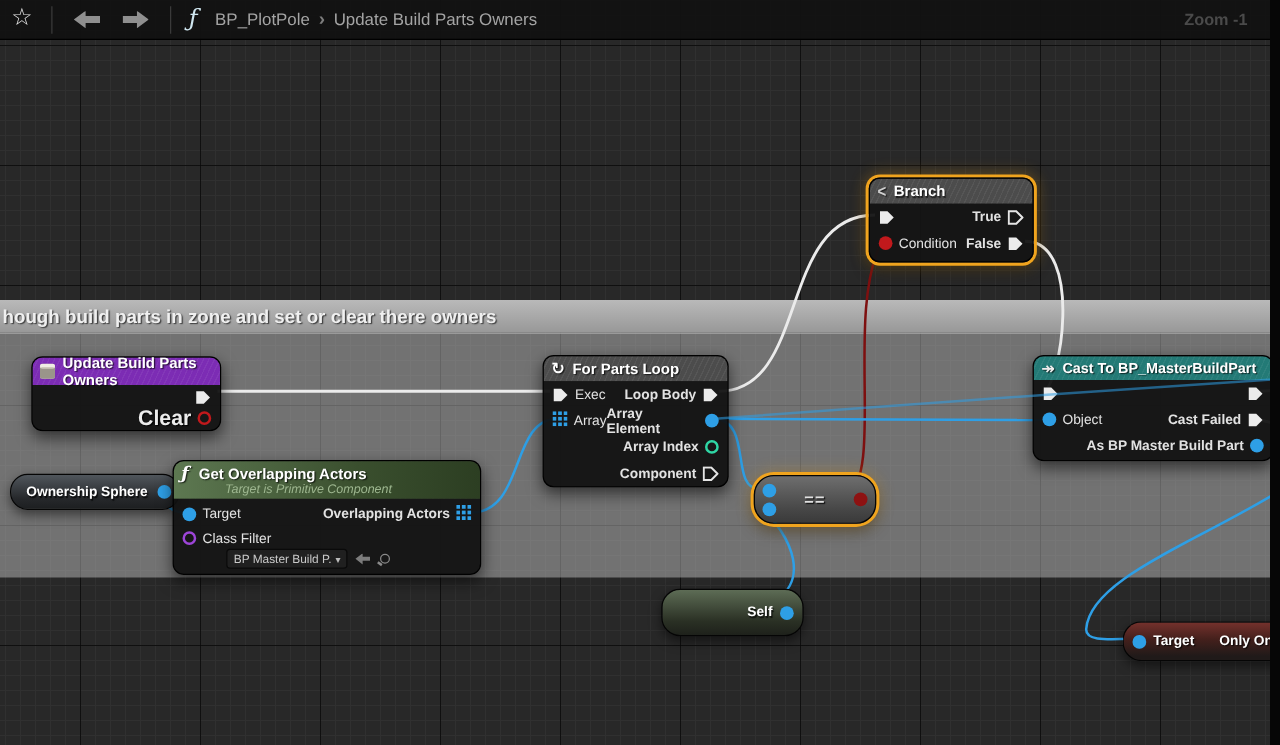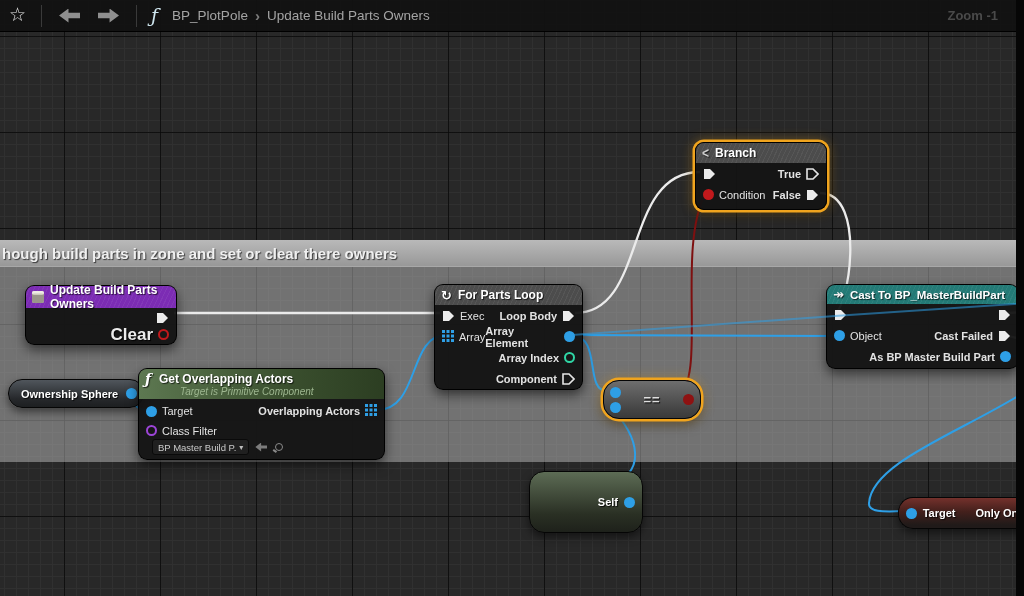--- a/index.html
+++ b/index.html
@@ -76,21 +76,21 @@
   .cast-glyph{font-size:13px;color:#eee;font-weight:bold;}
   .fn-glyph{font-family:"DejaVu Serif","Liberation Serif",serif;font-style:italic;
     font-size:14px;color:#fff;font-weight:bold;}
   
   .pill{position:absolute;z-index:4;border:1px solid #050505;border-radius:14px;
     display:flex;align-items:center;box-shadow:0 4px 9px rgba(0,0,0,.5);
     font-size:11px;font-weight:bold;color:#fff;text-shadow:1px 1px 1px rgba(0,0,0,.8);}
   #pill-ownership{left:8px;top:379px;width:116px;height:27px;
     background:linear-gradient(180deg,#50565c,#26282b 70%,#1d1f21);padding:0 6px 0 12px;justify-content:space-between;}
   #pill-self{left:529px;top:471px;width:98px;height:28px;border-radius:15px;
-    background:linear-gradient(180deg,#5d6c55,#2a3024 70%,#1e211b);justify-content:flex-end;gap:6px;padding:16px 7px;}
+    background:linear-gradient(180deg,#5d6c55,#2a3024 70%,#1e211b);justify-content:flex-end;gap:6px;padding:4px 7px;}
   #node-equal{left:603px;top:380px;width:84px;height:37px;border-radius:16px;z-index:4;position:absolute;
     background:linear-gradient(180deg,#6e6e6e,#454545 75%,#3a3a3a);border:1px solid #050505;
     display:flex;align-items:center;justify-content:space-between;padding:0 6px;}
   .eq-col{display:flex;flex-direction:column;gap:4px;}
   .eq-sym{font-size:13px;font-weight:bold;color:#e0e0e0;letter-spacing:1px;text-shadow:1px 1px 1px #000;}
   
   #node-update{left:25px;top:285px;width:150px;height:58px;}
   #node-update .hd{height:22px;border-radius:8px 8px 0 0;}
   #node-get{left:138px;top:368px;width:245px;height:90px;}
   #node-get .hd2{height:30px;border-radius:8px 8px 0 0;display:flex;flex-direction:column;justify-content:center;padding:0 6px;}
@@ -99,21 +99,21 @@
   #node-foreach{left:434px;top:284px;width:147px;height:104px;}
   #node-branch{left:695px;top:142px;width:130px;height:66px;background:rgba(20,20,20,.95);}
   #node-cast{left:826px;top:284px;width:191px;height:83px;}
   #node-cast .hd{height:19px;font-size:11.5px;}
   #node-target{left:898px;top:497px;width:130px;height:30px;border-radius:15px 0 0 15px;z-index:4;position:absolute;
     background:linear-gradient(180deg,#74312c,#44201c 45%,#201a19 90%);border:1px solid #050505;border-right:none;
     display:flex;align-items:center;gap:6px;padding:0 0 0 7px;color:#fff;font-size:11px;font-weight:bold;
     text-shadow:1px 1px 1px rgba(0,0,0,.8);box-shadow:0 4px 9px rgba(0,0,0,.5);white-space:nowrap;overflow:hidden;}
   #node-target .extra{margin-left:14px;}
   
-  .dd-row{display:flex;align-items:center;gap:6px;height:18px;padding-left:13px;}
+  .dd-row{display:flex;align-items:center;gap:6px;height:18px;padding-left:42px;}
   .dropdown{display:flex;align-items:center;gap:3px;background:#202020;border:1px solid #0a0a0a;
     border-radius:3px;height:14px;padding:0 5px;font-size:9.5px;color:#c9c9c9;}
   .dd-caret{font-size:8px;color:#bdbdbd;}
   .mini-arrow{width:12px;height:9px;background:#7c7c7c;
     clip-path:polygon(0 50%,48% 0,48% 32%,100% 32%,100% 68%,48% 68%,48% 100%);}
   .mag{position:relative;width:11px;height:11px;}
   .mag::before{content:"";position:absolute;left:2px;top:1px;width:6px;height:6px;border:1.5px solid #8a8a8a;border-radius:50%;}
   .mag::after{content:"";position:absolute;left:0px;top:8px;width:4px;height:1.5px;background:#8a8a8a;transform:rotate(35deg);}
   .clear-lbl{font-weight:bold;font-size:17px;color:#ececec;text-shadow:1px 1px 1px #000;}
 </style>

